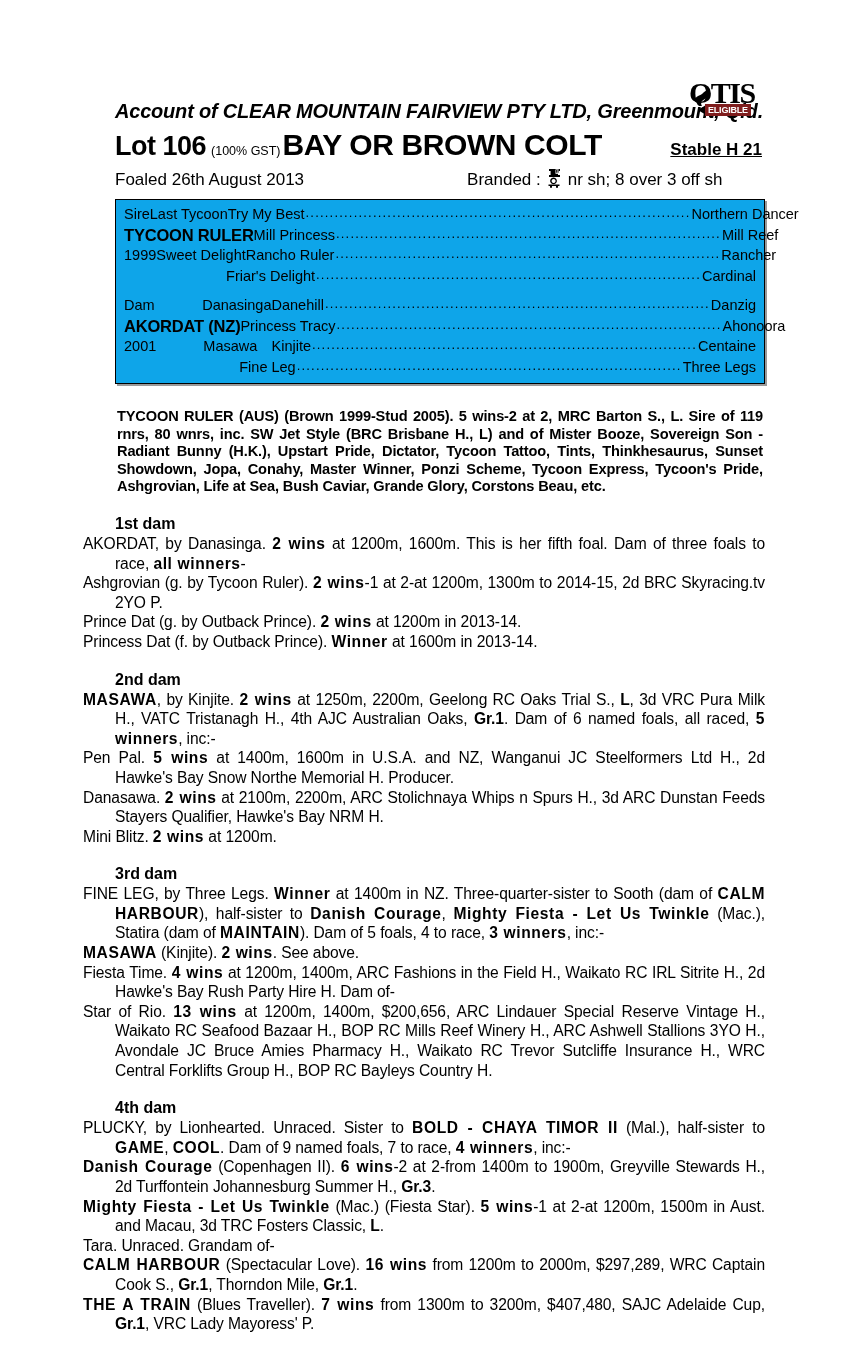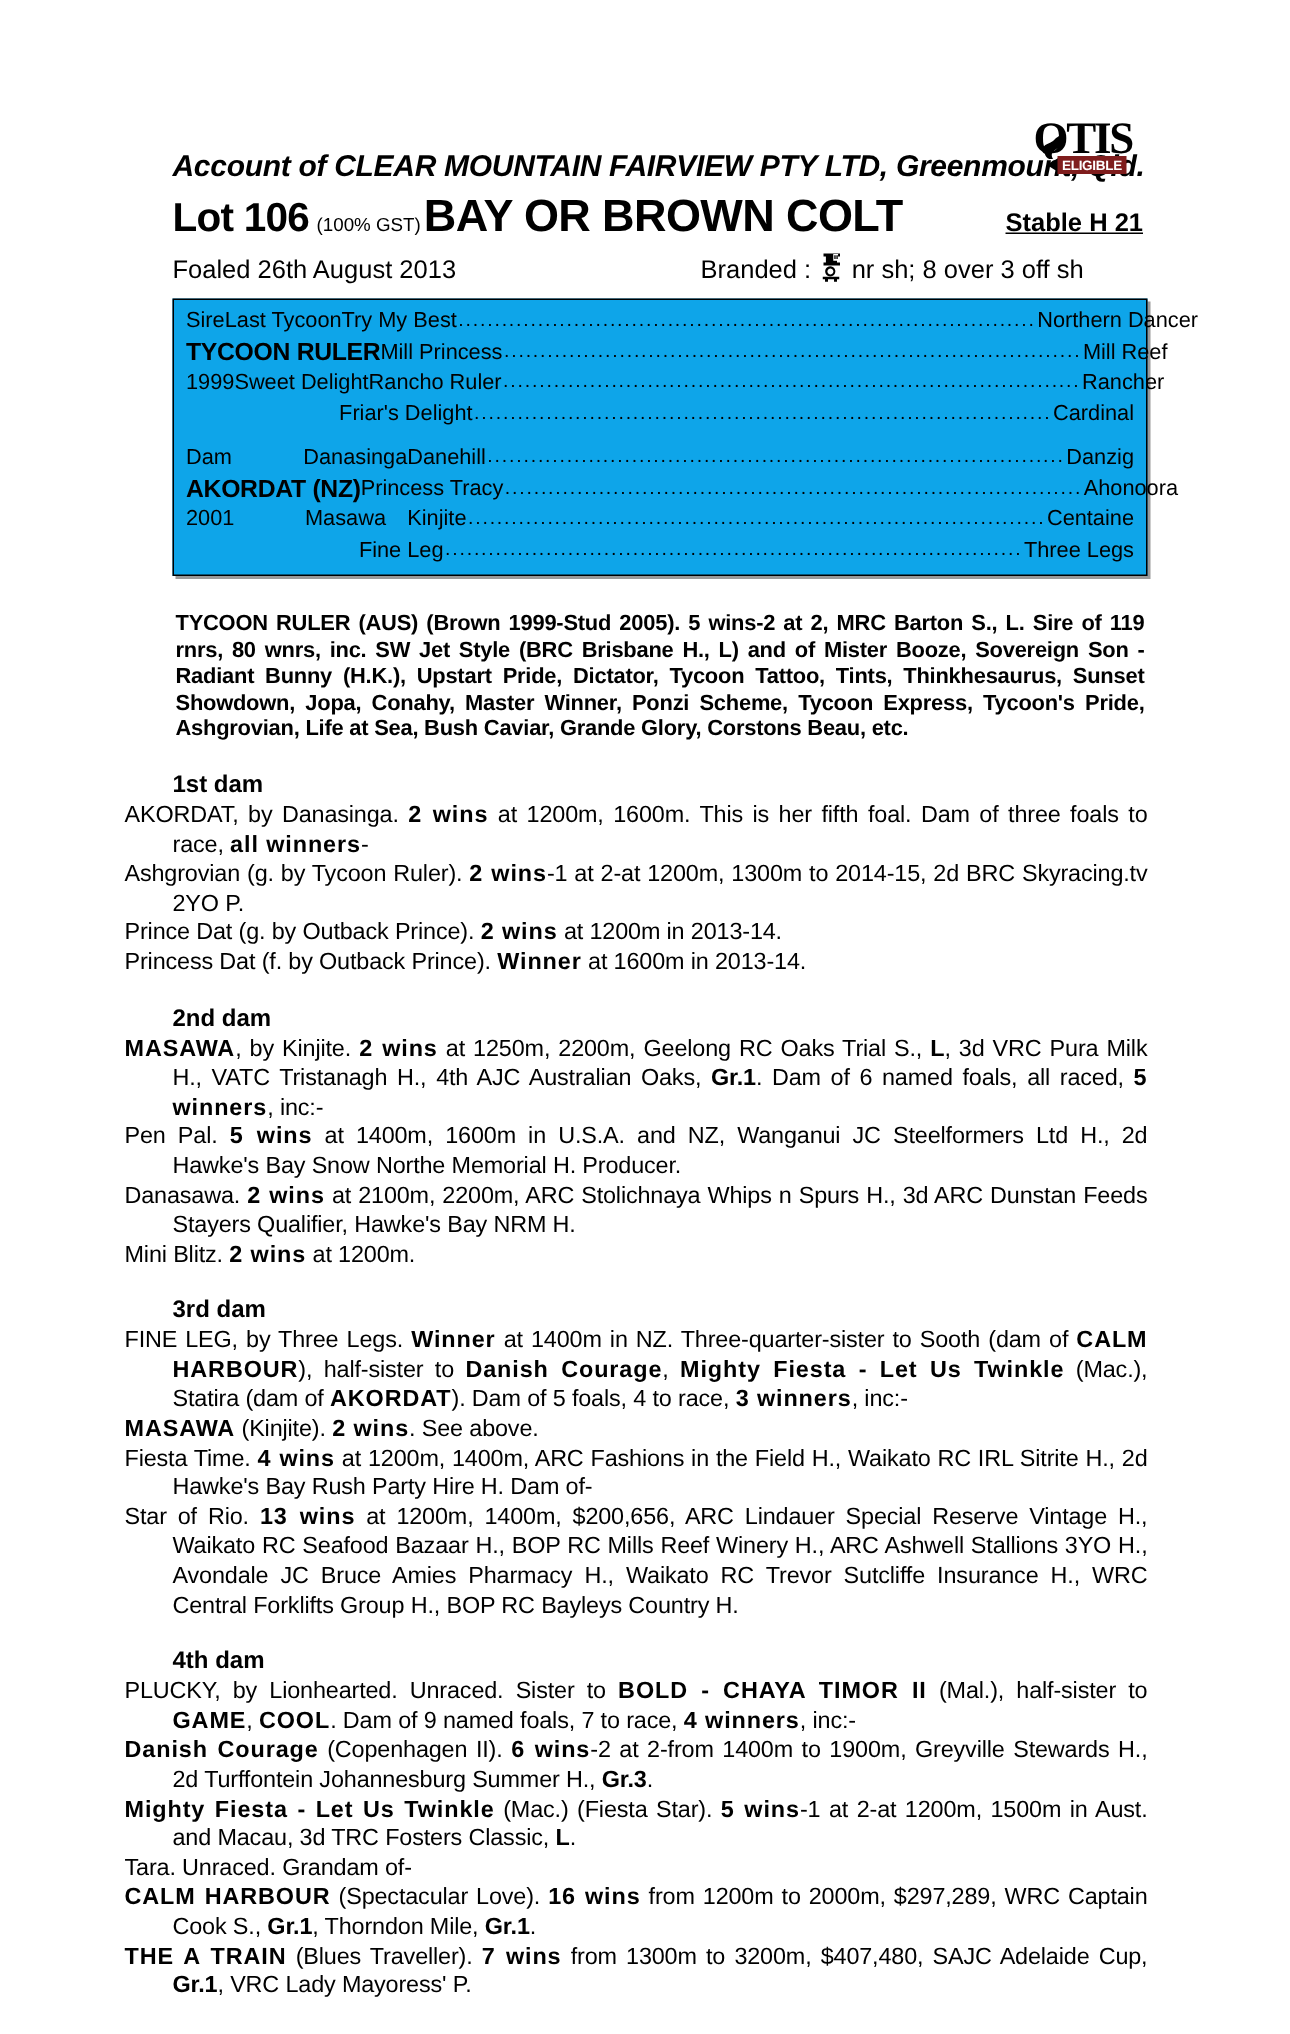--- a/index.html
+++ b/index.html
@@ -327,21 +327,21 @@
         <p class="e i0">AKORDAT, by Danasinga. <b class="b sp">2 wins</b> at 1200m, 1600m. This is her fifth foal. Dam of three foals to race, <b class="b sp">all winners</b>-</p>
         <p class="e i1">Ashgrovian (g. by Tycoon Ruler). <b class="b sp">2 wins</b>-1 at 2-at 1200m, 1300m to 2014-15, 2d BRC Skyracing.tv 2YO P.</p>
         <p class="e i1">Prince Dat (g. by Outback Prince). <b class="b sp">2 wins</b> at 1200m in 2013-14.</p>
         <p class="e i1">Princess Dat (f. by Outback Prince). <b class="b sp">Winner</b> at 1600m in 2013-14.</p>
         <div class="dam-head">2nd dam</div>
         <p class="e i0"><b class="b sp">MASAWA</b>, by Kinjite. <b class="b sp">2 wins</b> at 1250m, 2200m, Geelong RC Oaks Trial S., <b class="b">L</b>, 3d VRC Pura Milk H., VATC Tristanagh H., 4th AJC Australian Oaks, <b class="b">Gr.1</b>. Dam of 6 named foals, all raced, <b class="b sp">5 winners</b>, inc:-</p>
         <p class="e i1">Pen Pal. <b class="b sp">5 wins</b> at 1400m, 1600m in U.S.A. and NZ, Wanganui JC Steelformers Ltd H., 2d Hawke's Bay Snow Northe Memorial H. Producer.</p>
         <p class="e i1">Danasawa. <b class="b sp">2 wins</b> at 2100m, 2200m, ARC Stolichnaya Whips n Spurs H., 3d ARC Dunstan Feeds Stayers Qualifier, Hawke's Bay NRM H.</p>
         <p class="e i1">Mini Blitz. <b class="b sp">2 wins</b> at 1200m.</p>
         <div class="dam-head">3rd dam</div>
-        <p class="e i0">FINE LEG, by Three Legs. <b class="b sp">Winner</b> at 1400m in NZ. Three-quarter-sister to Sooth (dam of <b class="b sp">CALM HARBOUR</b>), half-sister to <b class="b sp">Danish Courage</b>, <b class="b sp">Mighty Fiesta - Let Us Twinkle</b> (Mac.), Statira (dam of <b class="b sp">AKORDAT</b>). Dam of 5 foals, 4 to race, <b class="b sp">3 winners</b>, inc:-</p>
+        <p class="e i0">FINE LEG, by Three Legs. <b class="b sp">Winner</b> at 1400m in NZ. Three-quarter-sister to Sooth (dam of <b class="b sp">CALM HARBOUR</b>), half-sister to <b class="b sp">Danish Courage</b>, <b class="b sp">Mighty Fiesta - Let Us Twinkle</b> (Mac.), Statira (dam of <b class="b sp">MAINTAIN</b>). Dam of 5 foals, 4 to race, <b class="b sp">3 winners</b>, inc:-</p>
         <p class="e i1"><b class="b sp">MASAWA</b> (Kinjite). <b class="b sp">2 wins</b>. See above.</p>
         <p class="e i1">Fiesta Time. <b class="b sp">4 wins</b> at 1200m, 1400m, ARC Fashions in the Field H., Waikato RC IRL Sitrite H., 2d Hawke's Bay Rush Party Hire H. Dam of-</p>
         <p class="e i2">Star of Rio. <b class="b sp">13 wins</b> at 1200m, 1400m, $200,656, ARC Lindauer Special Reserve Vintage H., Waikato RC Seafood Bazaar H., BOP RC Mills Reef Winery H., ARC Ashwell Stallions 3YO H., Avondale JC Bruce Amies Pharmacy H., Waikato RC Trevor Sutcliffe Insurance H., WRC Central Forklifts Group H., BOP RC Bayleys Country H.</p>
         <div class="dam-head">4th dam</div>
         <p class="e i0">PLUCKY, by Lionhearted. Unraced. Sister to <b class="b sp">BOLD - CHAYA TIMOR II</b> (Mal.), half-sister to <b class="b sp">GAME</b>, <b class="b sp">COOL</b>. Dam of 9 named foals, 7 to race, <b class="b sp">4 winners</b>, inc:-</p>
         <p class="e i1"><b class="b sp">Danish Courage</b> (Copenhagen II). <b class="b sp">6 wins</b>-2 at 2-from 1400m to 1900m, Greyville Stewards H., 2d Turffontein Johannesburg Summer H., <b class="b">Gr.3</b>.</p>
         <p class="e i1"><b class="b sp">Mighty Fiesta - Let Us Twinkle</b> (Mac.) (Fiesta Star). <b class="b sp">5 wins</b>-1 at 2-at 1200m, 1500m in Aust. and Macau, 3d TRC Fosters Classic, <b class="b">L</b>.</p>
         <p class="e i1">Tara. Unraced. Grandam of-</p>
         <p class="e i2"><b class="b sp">CALM HARBOUR</b> (Spectacular Love). <b class="b sp">16 wins</b> from 1200m to 2000m, $297,289, WRC Captain Cook S., <b class="b">Gr.1</b>, Thorndon Mile, <b class="b">Gr.1</b>.</p>
         <p class="e i2"><b class="b sp">THE A TRAIN</b> (Blues Traveller). <b class="b sp">7 wins</b> from 1300m to 3200m, $407,480, SAJC Adelaide Cup, <b class="b">Gr.1</b>, VRC Lady Mayoress' P.</p>

